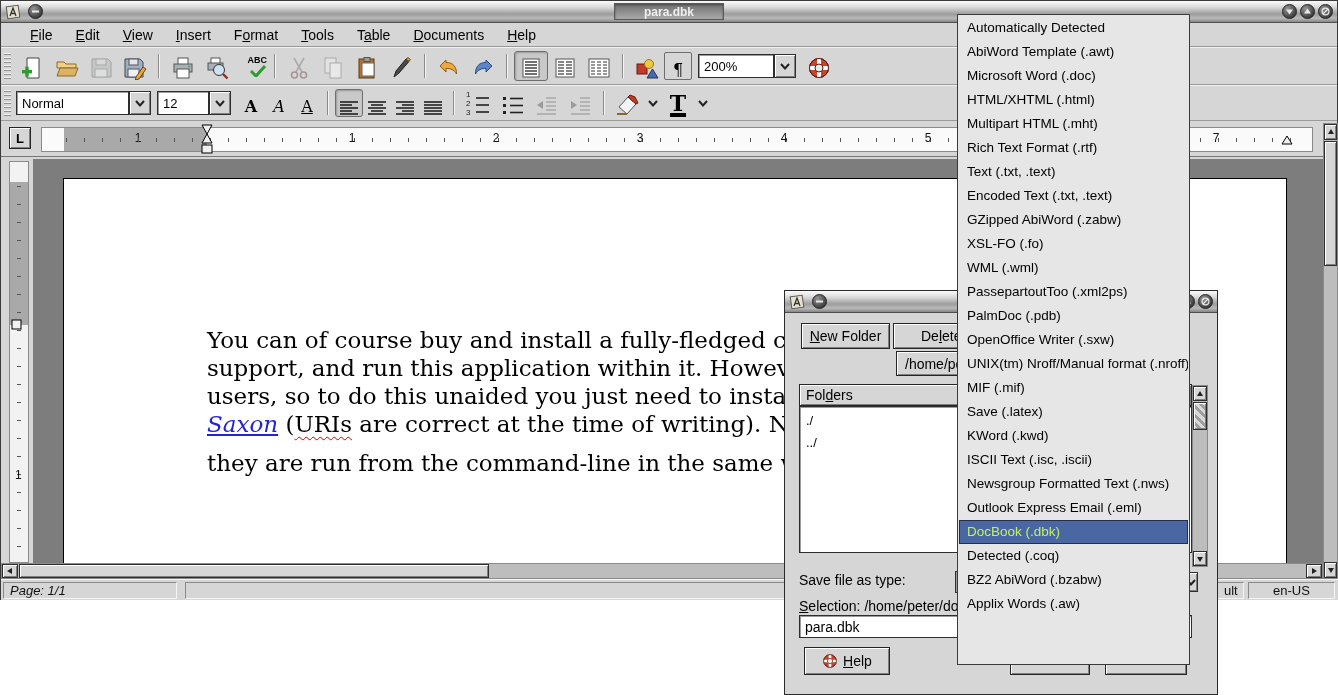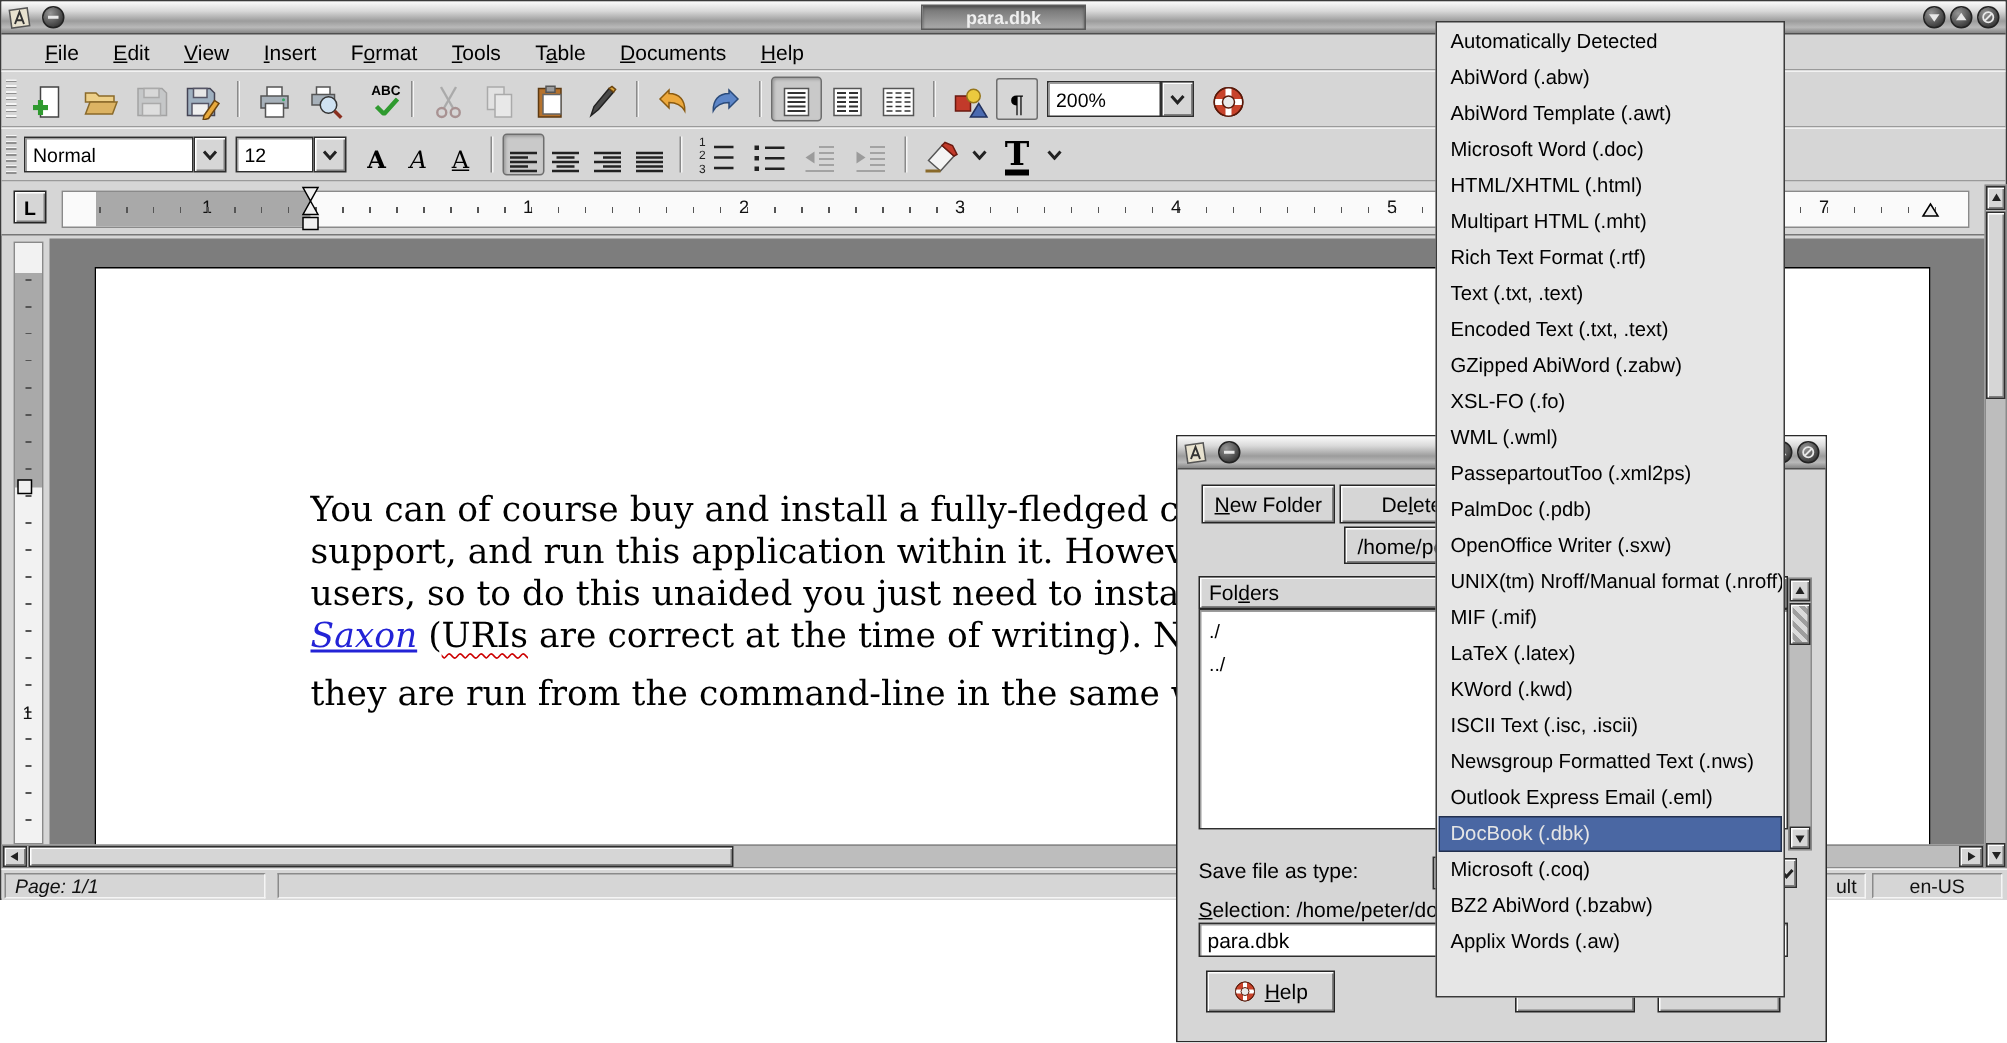--- a/index.html
+++ b/index.html
@@ -103,21 +103,21 @@
     font-size:13px; padding:3px 0; }
   .list-item { padding:1px 6px; height:22px; line-height:20px; }
   .hdrbtn { background:#d6d6d6; border:1px solid #262626;
     box-shadow:inset 1px 1px 0 #fff, inset -1px -1px 0 #7f7f7f;
     display:flex; align-items:center; font-size:14px; padding:0 6px; }
 
   
   .dropdown { position:absolute; left:957px; top:14px; width:233px; height:651px; background:#e6e6e6;
     border:1px solid #3a3a3a; z-index:20; padding:1px; }
   .dd-item { height:24px; line-height:24px; padding-left:8px; font-size:13.5px; color:#000; white-space:nowrap; overflow:hidden; }
-  .dd-item.selected { background:#4a67a3; color:#e5e5e5; box-shadow:inset 0 0 0 1px #22304f; }
+  .dd-item.selected { background:#4a67a3; color:#bef264; box-shadow:inset 0 0 0 1px #22304f; }
 
   u { text-decoration:underline; }
   svg { display:block; }
 </style>
 </head>
 <body>
 
 <div class="app">
 
   <div class="abs" style="left:0;top:0;width:1338px;height:600px;border:1px solid #3a3a3a;background:#d6d6d6;">
@@ -660,40 +660,39 @@
       </svg>
       <span><u>H</u>elp</span>
     </span>
 
     <span class="gbtn abs" style="left:225px;top:356px;width:80px;height:28px;"></span>
     <span class="gbtn abs" style="left:320px;top:356px;width:82px;height:28px;"></span>
   </div>
 
   <div class="dropdown">
     <div class="dd-item">Automatically Detected</div>
-    <div class="dd-item">AbiWord (.abw)</div>
     <div class="dd-item">AbiWord Template (.awt)</div>
     <div class="dd-item">Microsoft Word (.doc)</div>
     <div class="dd-item">HTML/XHTML (.html)</div>
     <div class="dd-item">Multipart HTML (.mht)</div>
     <div class="dd-item">Rich Text Format (.rtf)</div>
     <div class="dd-item">Text (.txt, .text)</div>
     <div class="dd-item">Encoded Text (.txt, .text)</div>
     <div class="dd-item">GZipped AbiWord (.zabw)</div>
     <div class="dd-item">XSL-FO (.fo)</div>
     <div class="dd-item">WML (.wml)</div>
     <div class="dd-item">PassepartoutToo (.xml2ps)</div>
     <div class="dd-item">PalmDoc (.pdb)</div>
     <div class="dd-item">OpenOffice Writer (.sxw)</div>
     <div class="dd-item">UNIX(tm) Nroff/Manual format (.nroff)</div>
     <div class="dd-item">MIF (.mif)</div>
-    <div class="dd-item">LaTeX (.latex)</div>
+    <div class="dd-item">Save (.latex)</div>
     <div class="dd-item">KWord (.kwd)</div>
     <div class="dd-item">ISCII Text (.isc, .iscii)</div>
     <div class="dd-item">Newsgroup Formatted Text (.nws)</div>
     <div class="dd-item">Outlook Express Email (.eml)</div>
     <div class="dd-item selected">DocBook (.dbk)</div>
-    <div class="dd-item">Microsoft (.coq)</div>
+    <div class="dd-item">Detected (.coq)</div>
     <div class="dd-item">BZ2 AbiWord (.bzabw)</div>
     <div class="dd-item">Applix Words (.aw)</div>
   </div>
 
 </div>
 
 </body></html>

